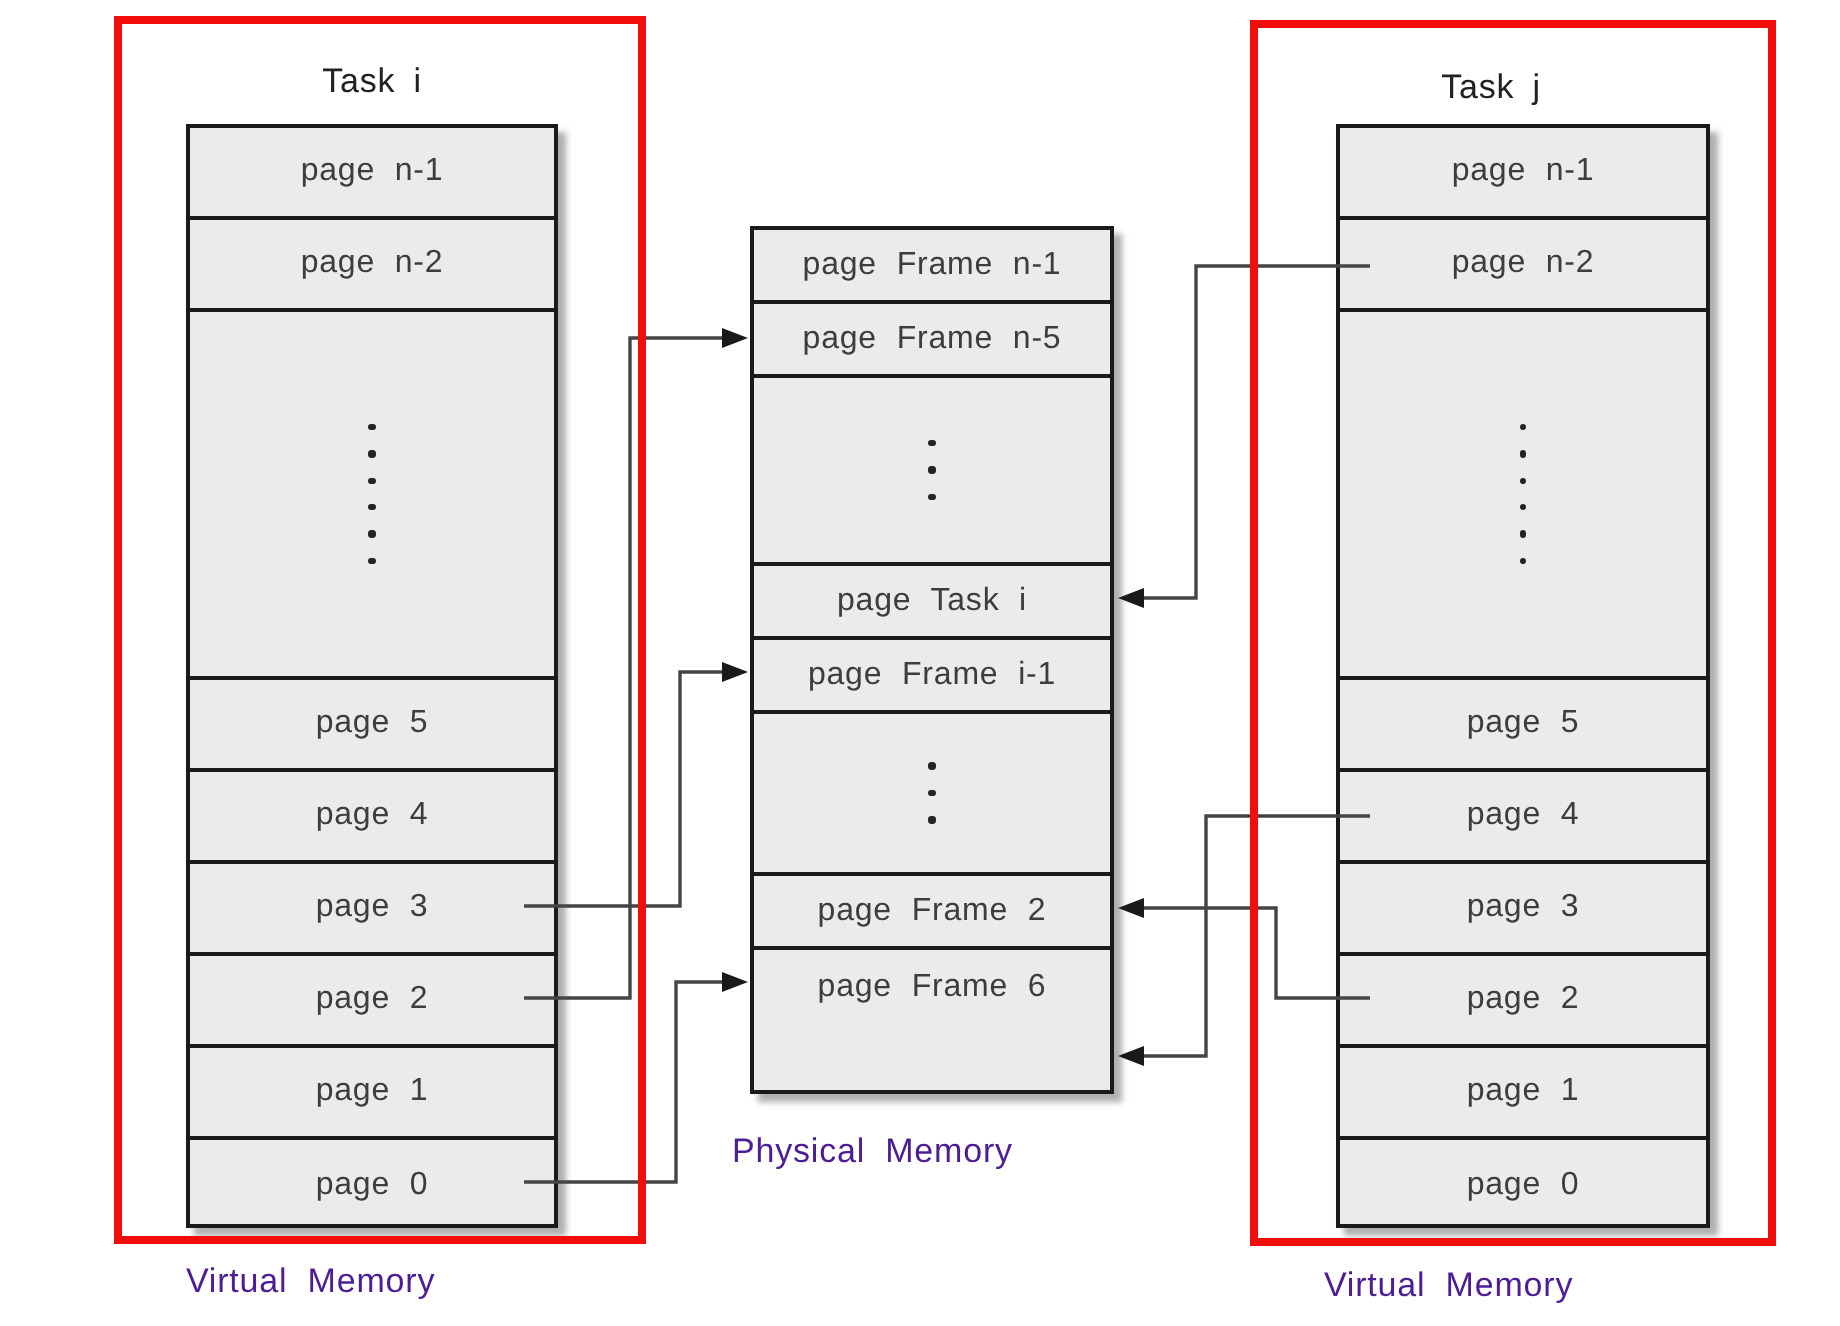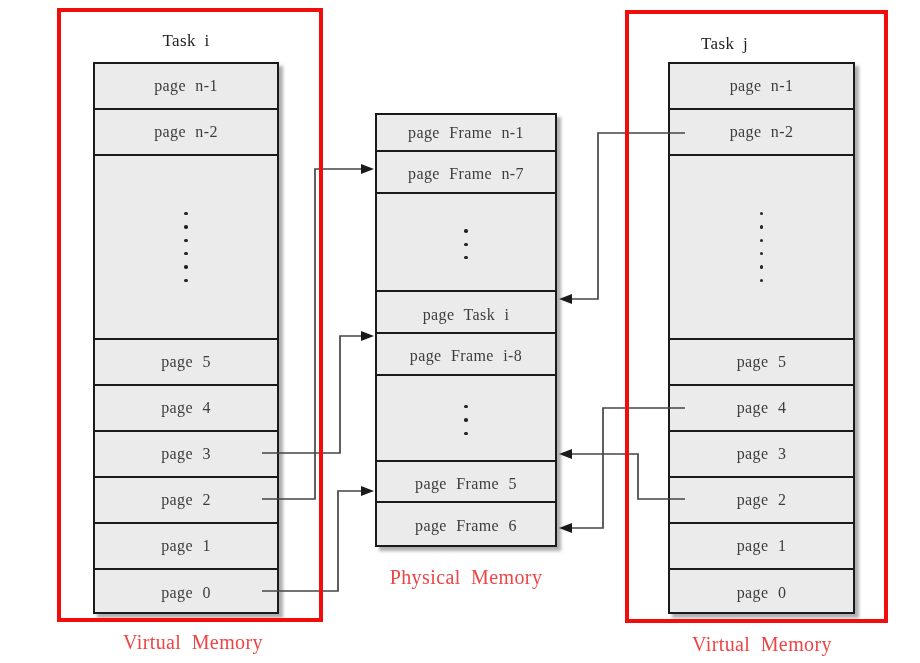--- a/index.html
+++ b/index.html
@@ -5,31 +5,31 @@
   :root{
     --accent-red:#f20d0d;
     --box-fill:#ebebeb;
     --border-dark:#1a1a1a;
     --connector:#454545;
     --text-dark:#3d3d3d;
   }
   html,body{margin:0;padding:0;background:#fff;}
   .stage{
     position:relative;width:920px;height:663px;background:#ffffff;overflow:hidden;
-    font-family:Liberation Serif, serif;
+    font-family:Liberation Sans, sans-serif;
   }
   .red-frame{
     position:absolute;border:4px solid var(--accent-red);z-index:6;pointer-events:none;
   }
   .col-title{
     position:absolute;font-size:17px;color:#222;text-align:center;
     word-spacing:4px;letter-spacing:.4px;z-index:3;
   }
   .caption{
-    position:absolute;font-size:20px;color:#ef4444;text-align:center;
+    position:absolute;font-size:17px;color:#4c1d95;
     word-spacing:5px;letter-spacing:.4px;z-index:3;
   }
   .memcol{
     position:absolute;background:var(--box-fill);
     border:2px solid var(--border-dark);
     box-shadow:4px 4px 3px rgba(110,110,110,.55);
     z-index:2;display:flex;flex-direction:column;box-sizing:border-box;
   }
   .cell{
     box-sizing:border-box;border-bottom:2px solid var(--border-dark);
@@ -50,57 +50,57 @@
 </head>
 <body>
 
 <div class="stage">
 
   <div class="red-frame" style="left:57px;top:8px;width:258px;height:606px;"></div>
 
   <div class="red-frame" style="left:625px;top:10px;width:255px;height:605px;"></div>
 
   <div class="col-title" style="left:93px;top:31px;width:186px;">Task i</div>
-  <div class="col-title" style="left:631px;top:34px;width:187px;text-align:center;">Task j</div>
+  <div class="col-title" style="left:652px;top:34px;width:187px;text-align:center;">Task j</div>
 
   <div class="memcol" style="left:93px;top:62px;width:186px;height:552px;">
     <div class="cell task-cell">page n-1</div>
     <div class="cell task-cell">page n-2</div>
     <div class="cell task-dots vdots">
       <i></i>
         <i></i>
         <i></i>
         <i></i>
         <i></i>
         <i></i>
     </div>
     <div class="cell task-cell">page 5</div>
     <div class="cell task-cell">page 4</div>
     <div class="cell task-cell">page 3</div>
     <div class="cell task-cell">page 2</div>
     <div class="cell task-cell">page 1</div>
     <div class="cell task-cell">page 0</div>
   </div>
 
-  <div class="memcol" style="left:375px;top:113px;width:182px;height:434px;justify-content:space-between;">
+  <div class="memcol" style="left:375px;top:113px;width:182px;height:434px;">
     <div class="cell phys-cell">page Frame n-1</div>
-    <div class="cell phys-cell">page Frame n-7</div>
+    <div class="cell phys-cell">page Frame n-5</div>
     <div class="cell vdots" style="height:94px;">
       <i></i>
         <i></i>
         <i></i>
     </div>
     <div class="cell phys-cell">page Task i</div>
-    <div class="cell phys-cell">page Frame i-8</div>
+    <div class="cell phys-cell">page Frame i-1</div>
     <div class="cell vdots" style="height:81px;">
       <i></i>
         <i></i>
         <i></i>
     </div>
-    <div class="cell phys-cell">page Frame 5</div>
+    <div class="cell phys-cell">page Frame 2</div>
     <div class="cell phys-cell">page Frame 6</div>
   </div>
 
   <div class="memcol" style="left:668px;top:62px;width:187px;height:552px;">
     <div class="cell task-cell">page n-1</div>
     <div class="cell task-cell">page n-2</div>
     <div class="cell task-dots vdots">
       <i></i>
         <i></i>
         <i></i>

